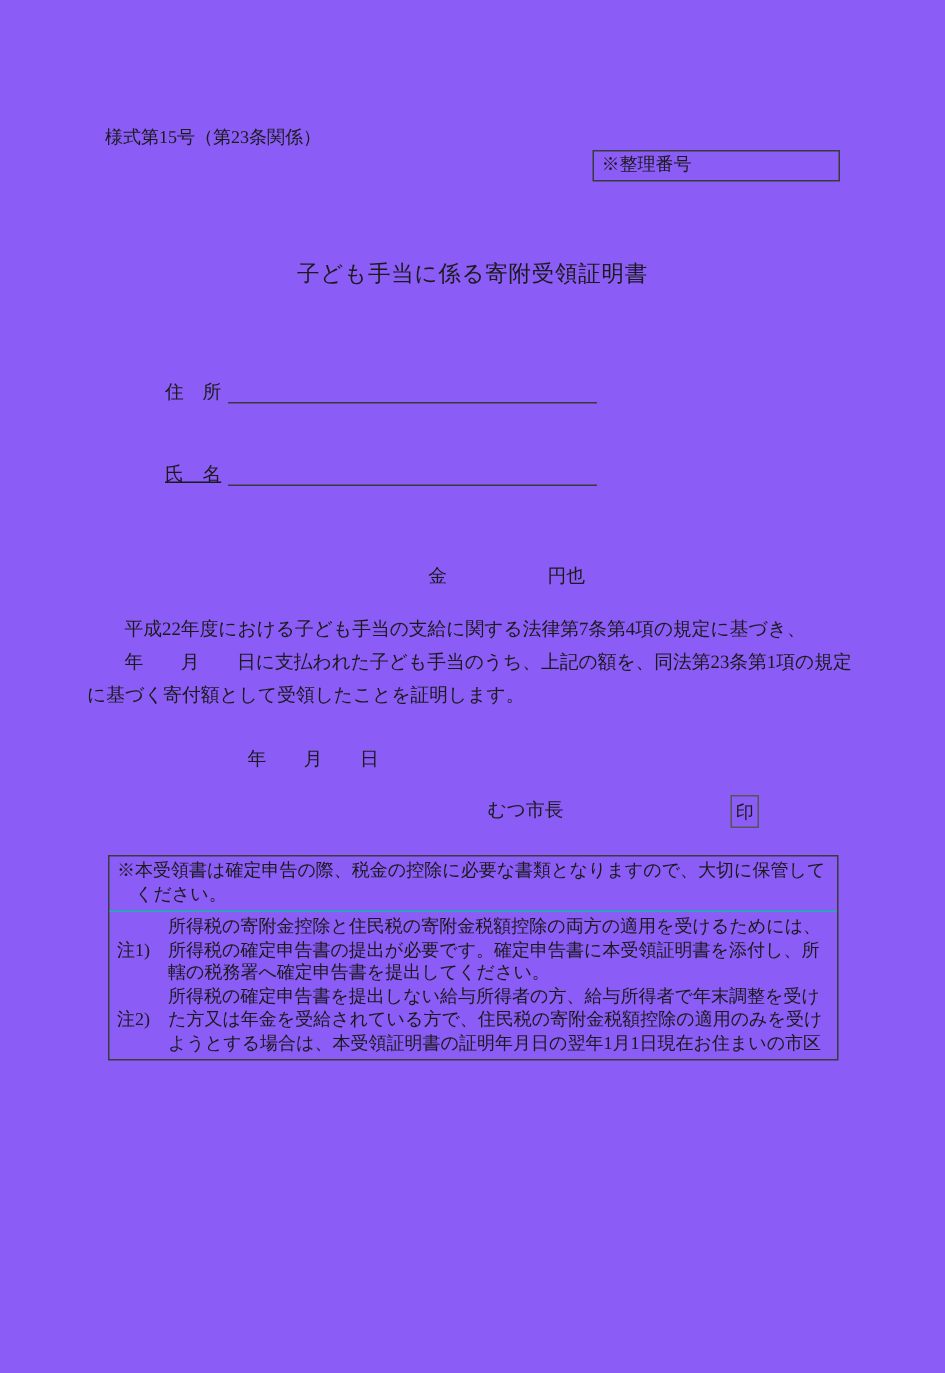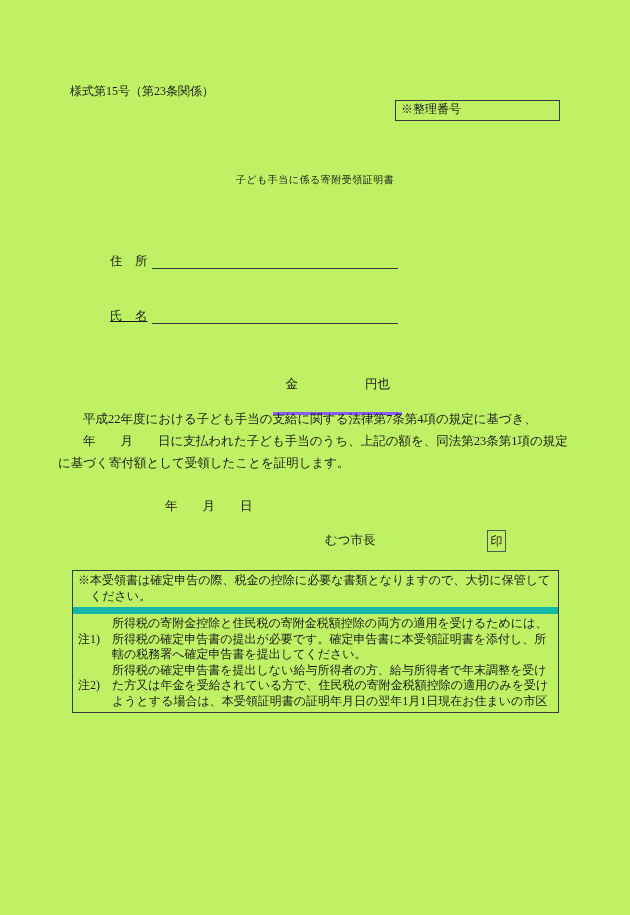--- a/index.html
+++ b/index.html
@@ -1,28 +1,28 @@
 <!DOCTYPE html>
 <html><head>
 <meta charset="utf-8">
 <style>
   html,body { margin:0; padding:0; background:#e8e8e8; }
   .page {
     position:relative;
     width:630px; height:915px;
     margin:0 auto;
-    background:#bef264;
+    background:#8b5cf6;
     font-family:"Liberation Serif", serif;
     color:#1a1a1a;
     overflow:hidden;
   }
   .abs { position:absolute; white-space:pre; }
   .fs12 { font-size:12px; line-height:1.3; }
   .fs125 { font-size:12.5px; line-height:1.3; }
-  .title { font-size:10px; letter-spacing:0.5px; }
+  .title { font-size:15px; letter-spacing:0.5px; }
   .rule { position:absolute; height:0; border-top:1px solid #3a3a3a; }
   .ref-box {
     position:absolute; left:395px; top:100px;
     width:165px; height:21px;
     border:1px solid #3a3a3a;
     display:flex; 
     padding-left:5px; box-sizing:border-box;
     font-size:12px;
   }
   .para { position:absolute; left:58px; top:408px; width:520px; font-size:12.5px; }
@@ -43,21 +43,21 @@
   }
   .notes-table {
     position:absolute; left:72px; top:570px;
     width:487px;
     border:1px solid #3a3a3a;
     box-sizing:border-box;
     font-size:12px;
   }
   .notes-row1 {
     padding:2px 5px 3px 5px;
-    border-bottom:7px solid #14b8a6;
+    border-bottom:1px solid #14b8a6;
   }
   .notes-row1 div { line-height:15.5px; white-space:pre; }
   .notes-row2 { padding:2px 5px 3px 5px; }
   .note-block { display:flex;align-items:center; }
   .note-label { width:34px; flex:0 0 34px; line-height:15.5px; white-space:pre; }
   .note-text div { line-height:15.5px; white-space:pre; }
 </style>
 </head>
 <body>
 

